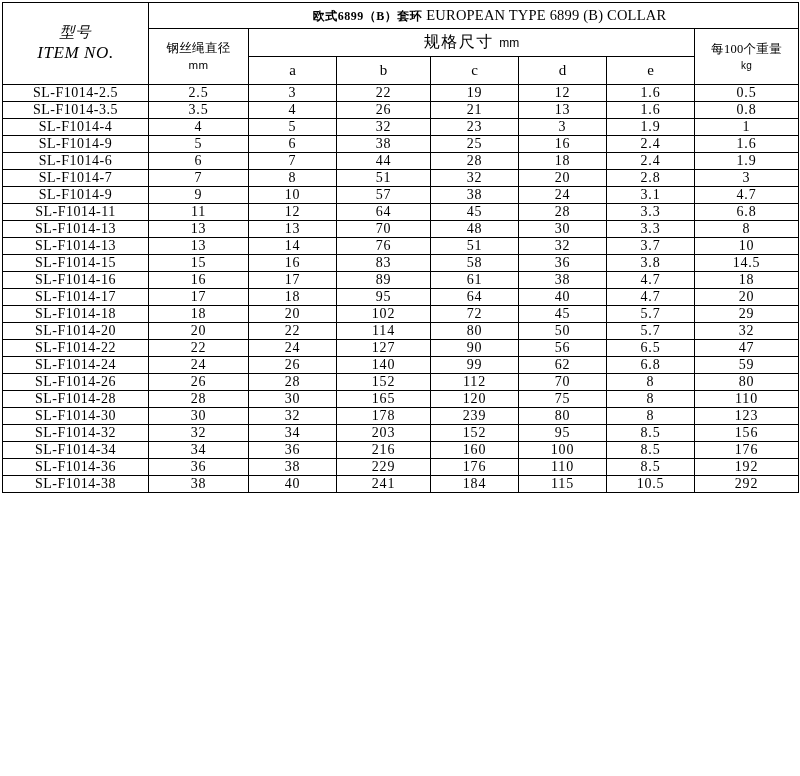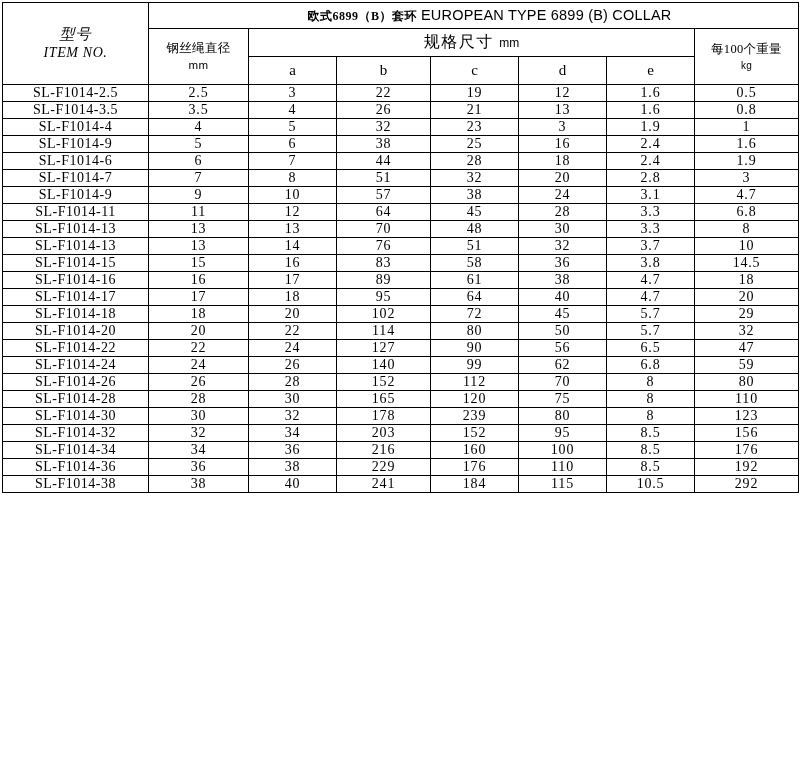--- a/index.html
+++ b/index.html
@@ -48,33 +48,33 @@
   tr.h3 { height: 28px; }
 
   .title-cn {
     font-size: 12px;
     font-weight: bold;
     letter-spacing: 0.5px;
     padding-left: 32px;
   }
   .title-en {
     font-size: 14.5px;
-    font-family: Liberation Sans, sans-serif;
+    font-family: Liberation Serif, serif;
     letter-spacing: 0.2px;
   }
   .title-cell {
     padding: 2px 4px;
   }
   .itemno {
     font-size: 15px;
     line-height: 1.35;
     font-style: italic;
   }
   .itemno .cn { font-size: 15px; font-weight: normal; letter-spacing: 1px; }
-  .itemno .en { font-size: 14px; letter-spacing: 0.6px; }
+  .itemno .en { font-size: 17px; letter-spacing: 0.6px; }
 
   .subhead-cn {
     font-size: 12.5px;
     line-height: 1.45;
     letter-spacing: 0.3px;
   }
   .subhead-unit {
     font-size: 11.5px;
     font-family: "Liberation Sans", sans-serif;
   }

